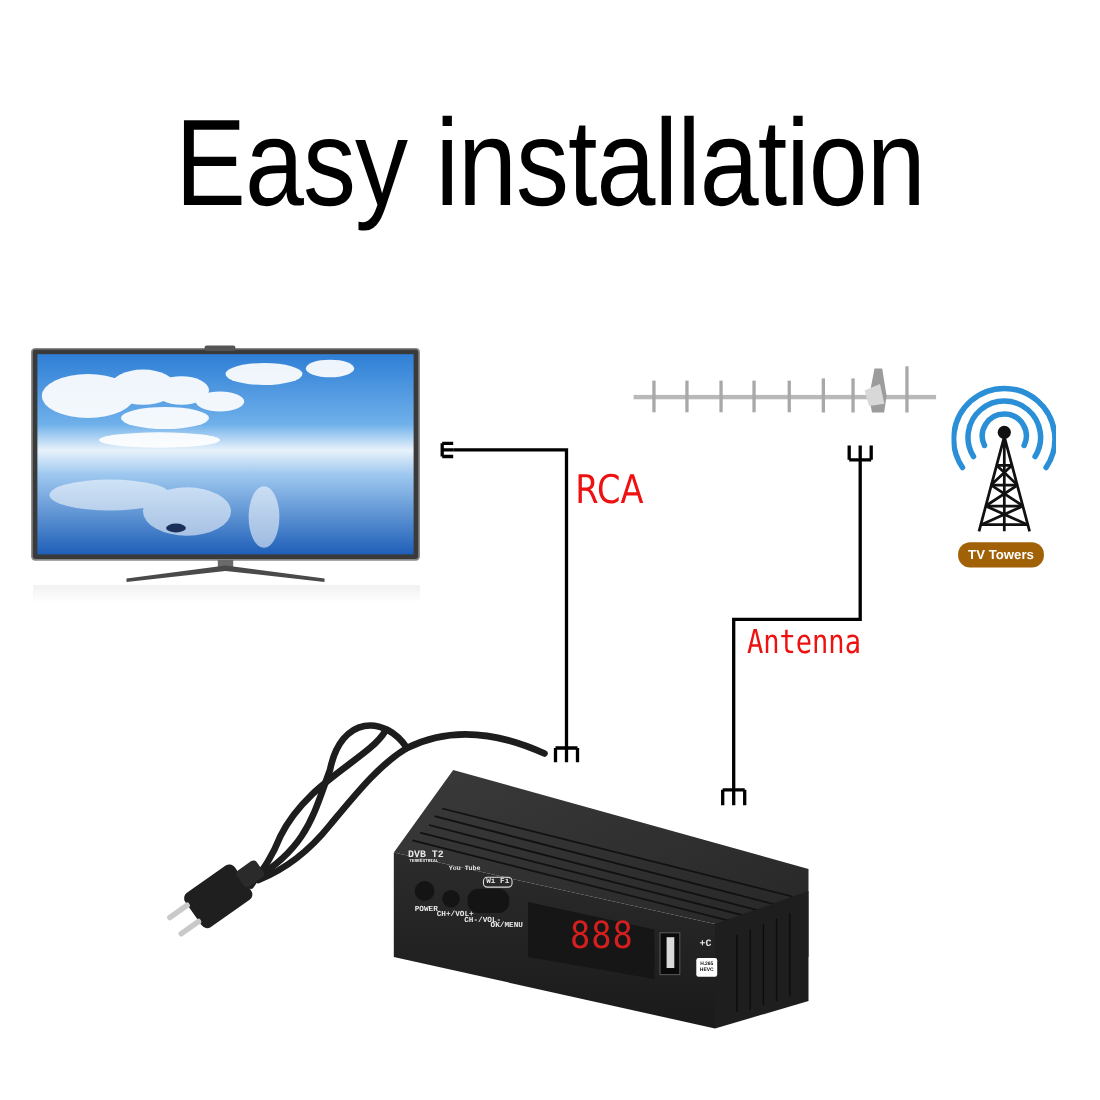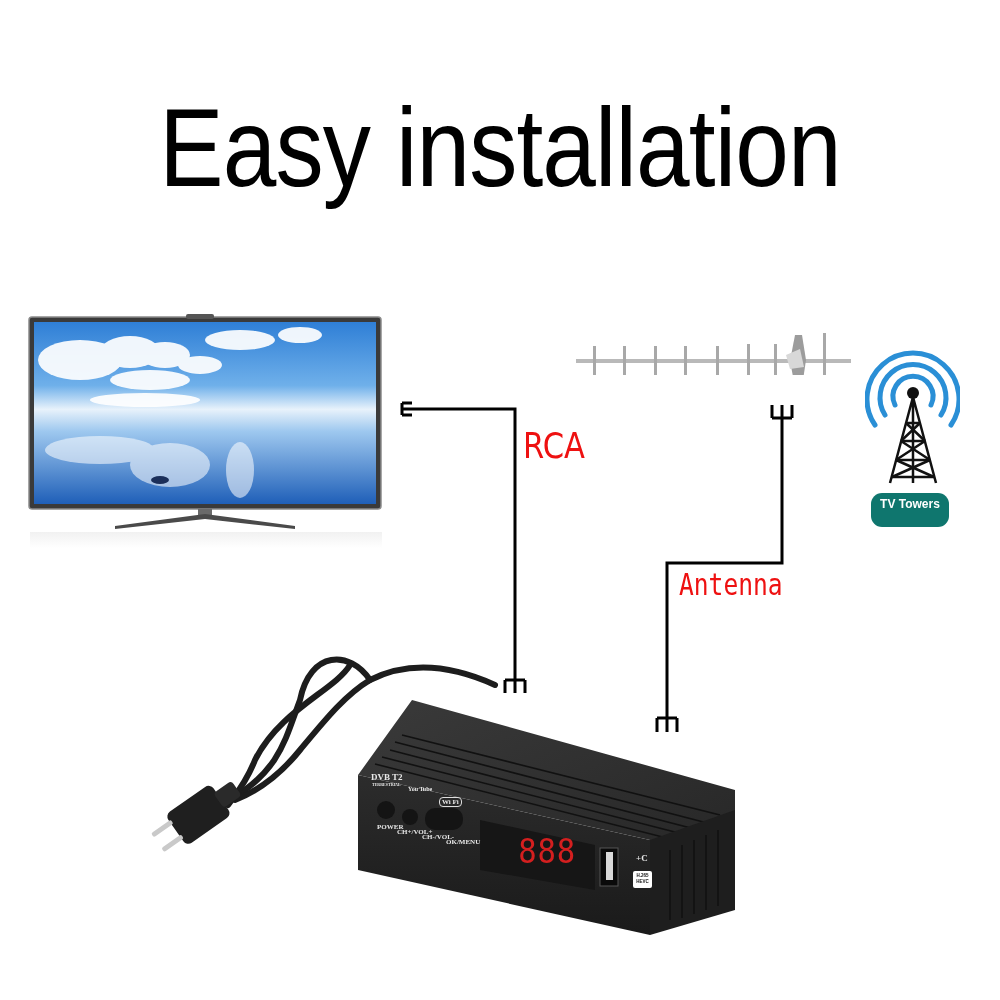--- a/index.html
+++ b/index.html
@@ -7,26 +7,26 @@
   .abs { position:absolute; }
   #title {
     left:0; top:92px; width:1000px; text-align:center;
     font-family:"Liberation Sans", sans-serif; font-size:112px; line-height:1;
     color:#000; letter-spacing:-1px; transform:scaleX(0.86); transform-origin:center;
   }
   .wire-label { font-family:"DejaVu Sans Mono", monospace; color:#ee1111; }
   #rca-label { left:523px; top:425px; font-size:36px; transform:scaleX(0.85); transform-origin:left; font-family:"DejaVu Sans", sans-serif; }
   #antenna-label { left:679px; top:567px; font-size:30px; transform:scaleX(0.82); transform-origin:left; }
   #tower-badge {
-    left:871px; top:493px; width:78px; height:34px; border-radius:11px;
-    background:#0f766e; color:#fff; font-size:12px; font-weight:bold;
+    left:871px; top:493px; width:78px; height:23px; border-radius:11px;
+    background:#a16207; color:#fff; font-size:12px; font-weight:bold;
     text-align:center; line-height:22px;
   }
   
-  .box-txt { color:#e8e8e8; font-family:Liberation Serif, serif; font-size:7px; font-weight:bold; white-space:nowrap; }
+  .box-txt { color:#e8e8e8; font-family:Liberation Mono, monospace; font-size:7px; font-weight:bold; white-space:nowrap; }
   #led { left:515px; top:831px; font-family:"DejaVu Sans Mono", monospace; font-size:34px; color:#d41f1f; letter-spacing:1px; transform:scaleX(0.9); }
   #hevc-badge { left:633px; top:871px; width:19px; height:17px; background:#fff; color:#111; font-size:4.5px; font-weight:bold; text-align:center; line-height:6px; padding-top:2px; box-sizing:border-box; border-radius:2px; }
 </style>
 </head>
 <body>
 
 <div id="title" class="abs">Easy installation</div>
 
 <svg class="abs" style="left:0;top:300px" width="400" height="260">
   <defs>

